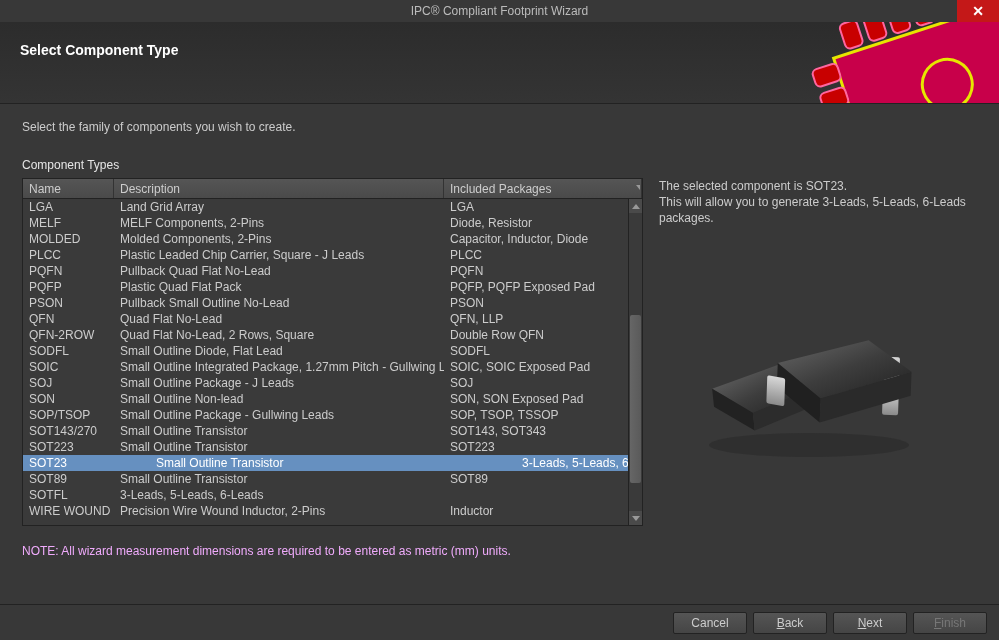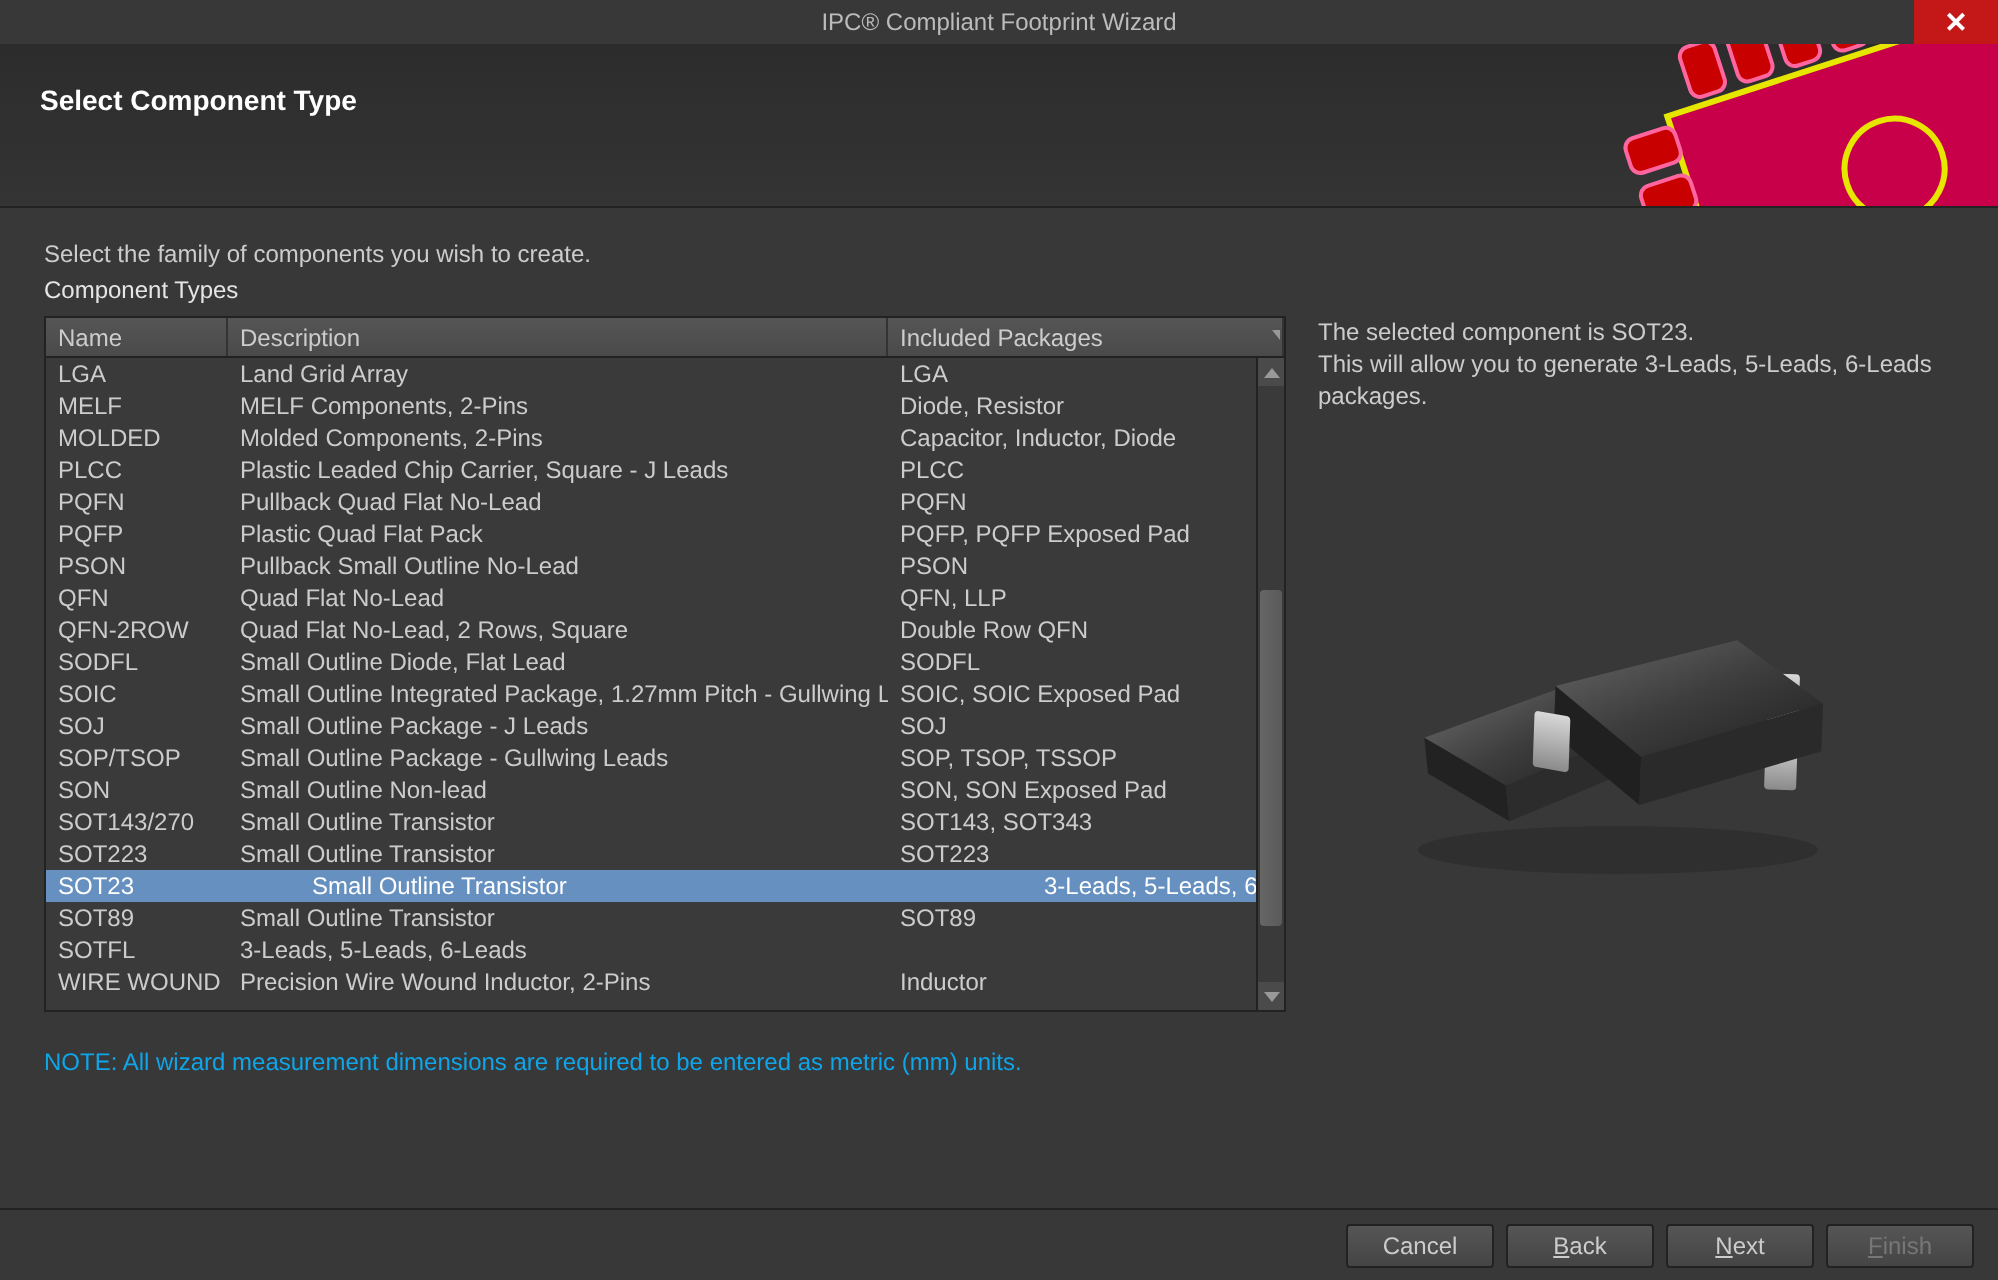--- a/index.html
+++ b/index.html
@@ -38,21 +38,21 @@
   }
   .header-title {
     color: #fff; font-weight: bold; font-size: 14px;
     padding-left: 20px; padding-top: 20px;
   }
   .content {
     padding: 16px 22px 10px 22px;
     background: #383838;
     height: 476px;
   }
-  .instruction { color: #ccc; margin-bottom: 4px; }
+  .instruction { color: #ccc; margin-bottom: 24px; }
   .section-label { color: #e5e5e5; margin-bottom: 6px; }
   .main-row { display: flex; gap: 16px; }
   .table-wrap {
     border: 1px solid #222;
     background: #3a3a3a;
     width: 621px;
     height: 348px;
     display: flex;
     flex-direction: column;
   }
@@ -116,21 +116,21 @@
   }
   .arr-up { width: 0; height: 0; border-left: 4px solid transparent; border-right: 4px solid transparent; border-bottom: 5px solid #999; }
   .arr-dn { width: 0; height: 0; border-left: 4px solid transparent; border-right: 4px solid transparent; border-top: 5px solid #999; }
   .right-panel { flex: 1; }
   .info-text { color: #ccc; line-height: 1.35; }
   .preview {
     margin-top: 60px;
     width: 300px; height: 200px;
     display: flex; align-items: center; justify-content: center;
   }
-  .note { color: #0ea5e9; margin-top: 18px; }
+  .note { color: #f0abfc; margin-top: 18px; }
   .footer {
     height: 36px;
     border-top: 1px solid #222;
     background: #383838;
     display: flex;
     align-items: center;
     justify-content: flex-end;
     padding-right: 12px;
     gap: 6px;
     margin-top: 24px;
@@ -254,28 +254,28 @@
               <div class="col-name">SOIC</div>
               <div class="col-desc">Small Outline Integrated Package, 1.27mm Pitch - Gullwing Leads</div>
               <div class="col-pkg">SOIC, SOIC Exposed Pad</div>
             </div>
             <div class="row">
               <div class="col-name">SOJ</div>
               <div class="col-desc">Small Outline Package - J Leads</div>
               <div class="col-pkg">SOJ</div>
             </div>
             <div class="row">
+              <div class="col-name">SON</div>
+              <div class="col-desc">Small Outline Non-lead</div>
+              <div class="col-pkg">SON, SON Exposed Pad</div>
+            </div>
+            <div class="row">
               <div class="col-name">SOP/TSOP</div>
               <div class="col-desc">Small Outline Package - Gullwing Leads</div>
               <div class="col-pkg">SOP, TSOP, TSSOP</div>
-            </div>
-            <div class="row">
-              <div class="col-name">SON</div>
-              <div class="col-desc">Small Outline Non-lead</div>
-              <div class="col-pkg">SON, SON Exposed Pad</div>
             </div>
             <div class="row">
               <div class="col-name">SOT143/270</div>
               <div class="col-desc">Small Outline Transistor</div>
               <div class="col-pkg">SOT143, SOT343</div>
             </div>
             <div class="row">
               <div class="col-name">SOT223</div>
               <div class="col-desc">Small Outline Transistor</div>
               <div class="col-pkg">SOT223</div>

